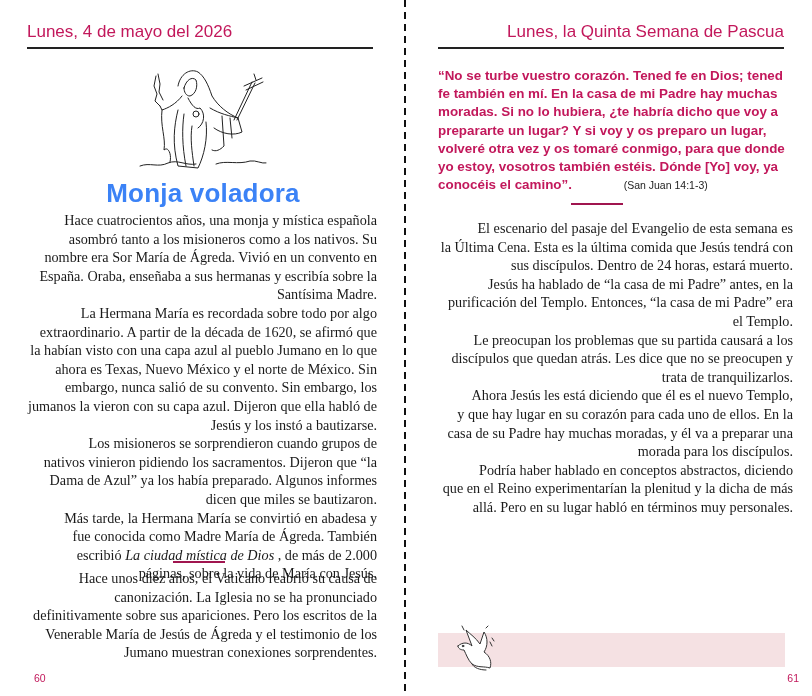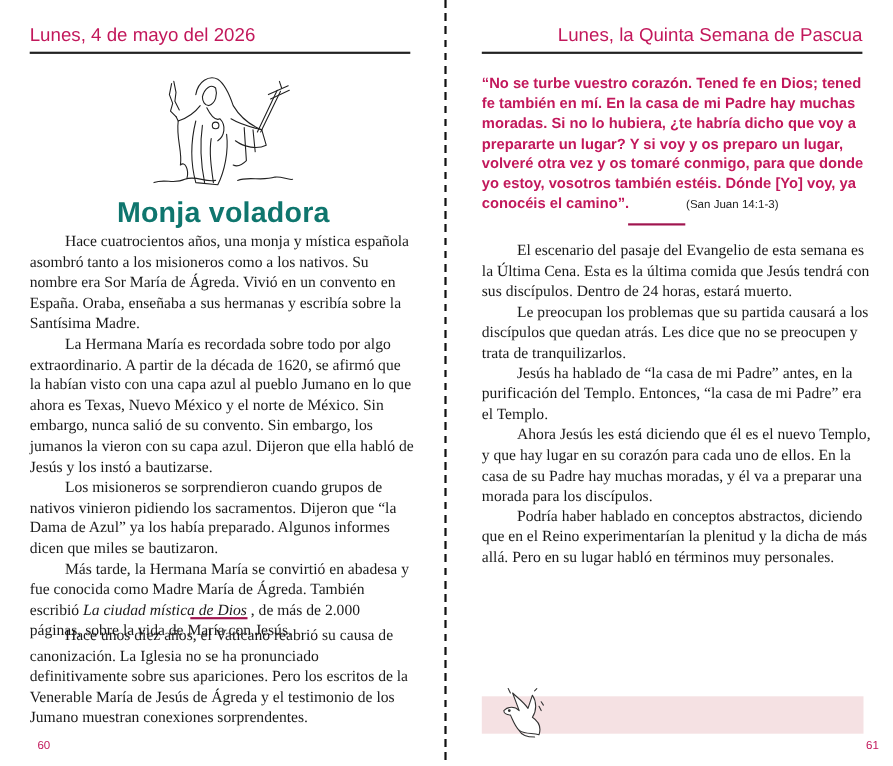--- a/index.html
+++ b/index.html
@@ -31,27 +31,27 @@
     .page-right .head-rule { left: 32px; width: 346px; }
 
     .illustration {
       position: absolute; left: 138px; top: 66px; width: 130px; height: 115px;
     }
 
     .article-title {
       position: absolute; left: 0; width: 406px; top: 178px;
       text-align: center;
       font-family: "Liberation Sans", sans-serif;
-      font-weight: bold; font-size: 26px; color: #0f766e;
+      font-weight: bold; font-size: 26px; color: #3b82f6;
       letter-spacing: 0.2px;
     }
 
     .body-text {
       position: absolute;
-      font-size: 14.2px; line-height: 18.6px; color: #1a1a1a;
+      font-size: 14.2px; line-height: 18.6px; color: #1a1a1a; text-align: right;
     }
     .body-text p { text-indent: 32px; }
     .page-left .body-text.main { left: 27px; top: 211px; width: 350px; }
     .page-left .body-text.end { left: 27px; top: 569px; width: 350px; }
 
     .short-rule {
       position: absolute; height: 2px; width: 52px; background: #a0154f;
     }
     .page-left .short-rule { left: 173px; top: 561px; }
     .page-right .short-rule { left: 165px; top: 203px; }
@@ -155,22 +155,22 @@
 
   <div class="scripture">
     <span>“No se turbe vuestro corazón. Tened fe en Dios; tened fe también en mí. En la casa de mi Padre hay muchas moradas. Si no lo hubiera, ¿te habría dicho que voy a prepararte un lugar? Y si voy y os preparo un lugar, volveré otra vez y os tomaré conmigo, para que donde yo estoy, vosotros también estéis. Dónde [Yo] voy, ya conocéis el camino”.</span>
     <span class="ref">(San Juan 14:1-3)</span>
   </div>
 
   <div class="short-rule"></div>
 
   <div class="body-text main">
     <p>El escenario del pasaje del Evangelio de esta semana es la Última Cena. Esta es la última comida que Jesús tendrá con sus discípulos. Dentro de 24 horas, estará muerto.</p>
+    <p>Jesús ha hablado de “la casa de mi Padre” antes, en la purificación del Templo. Entonces, “la casa de mi Padre” era el Templo.</p>
     <p>Le preocupan los problemas que su partida causará a los discípulos que quedan atrás. Les dice que no se preocupen y trata de tranquilizarlos.</p>
-    <p>Jesús ha hablado de “la casa de mi Padre” antes, en la purificación del Templo. Entonces, “la casa de mi Padre” era el Templo.</p>
     <p>Ahora Jesús les está diciendo que él es el nuevo Templo, y que hay lugar en su corazón para cada uno de ellos. En la casa de su Padre hay muchas moradas, y él va a preparar una morada para los discípulos.</p>
     <p>Podría haber hablado en conceptos abstractos, diciendo que en el Reino experimentarían la plenitud y la dicha de más allá. Pero en su lugar habló en términos muy personales.</p>
   </div>
 
   <div class="meditate-box"></div>
   <svg class="dove" viewBox="0 0 54 50" fill="#ffffff" stroke="#333" stroke-width="1" stroke-linecap="round" stroke-linejoin="round">
     <path d="M8 22 C12 18, 18 18, 22 22 L16 6 C20 10, 26 14, 30 20 L34 8 C38 14, 38 22, 34 28 C40 32, 42 38, 40 44 C34 42, 28 44, 22 40 C18 36, 16 30, 14 26 C10 26, 8 24, 8 22 Z"></path>
     <path d="M22 40 C24 44, 30 46, 36 46" fill="none"></path>
     <path d="M14 6 L12 2 M36 4 L38 2" fill="none"></path>
     <path d="M40 18 L42 22 M42 14 L44 17" fill="none"></path>

